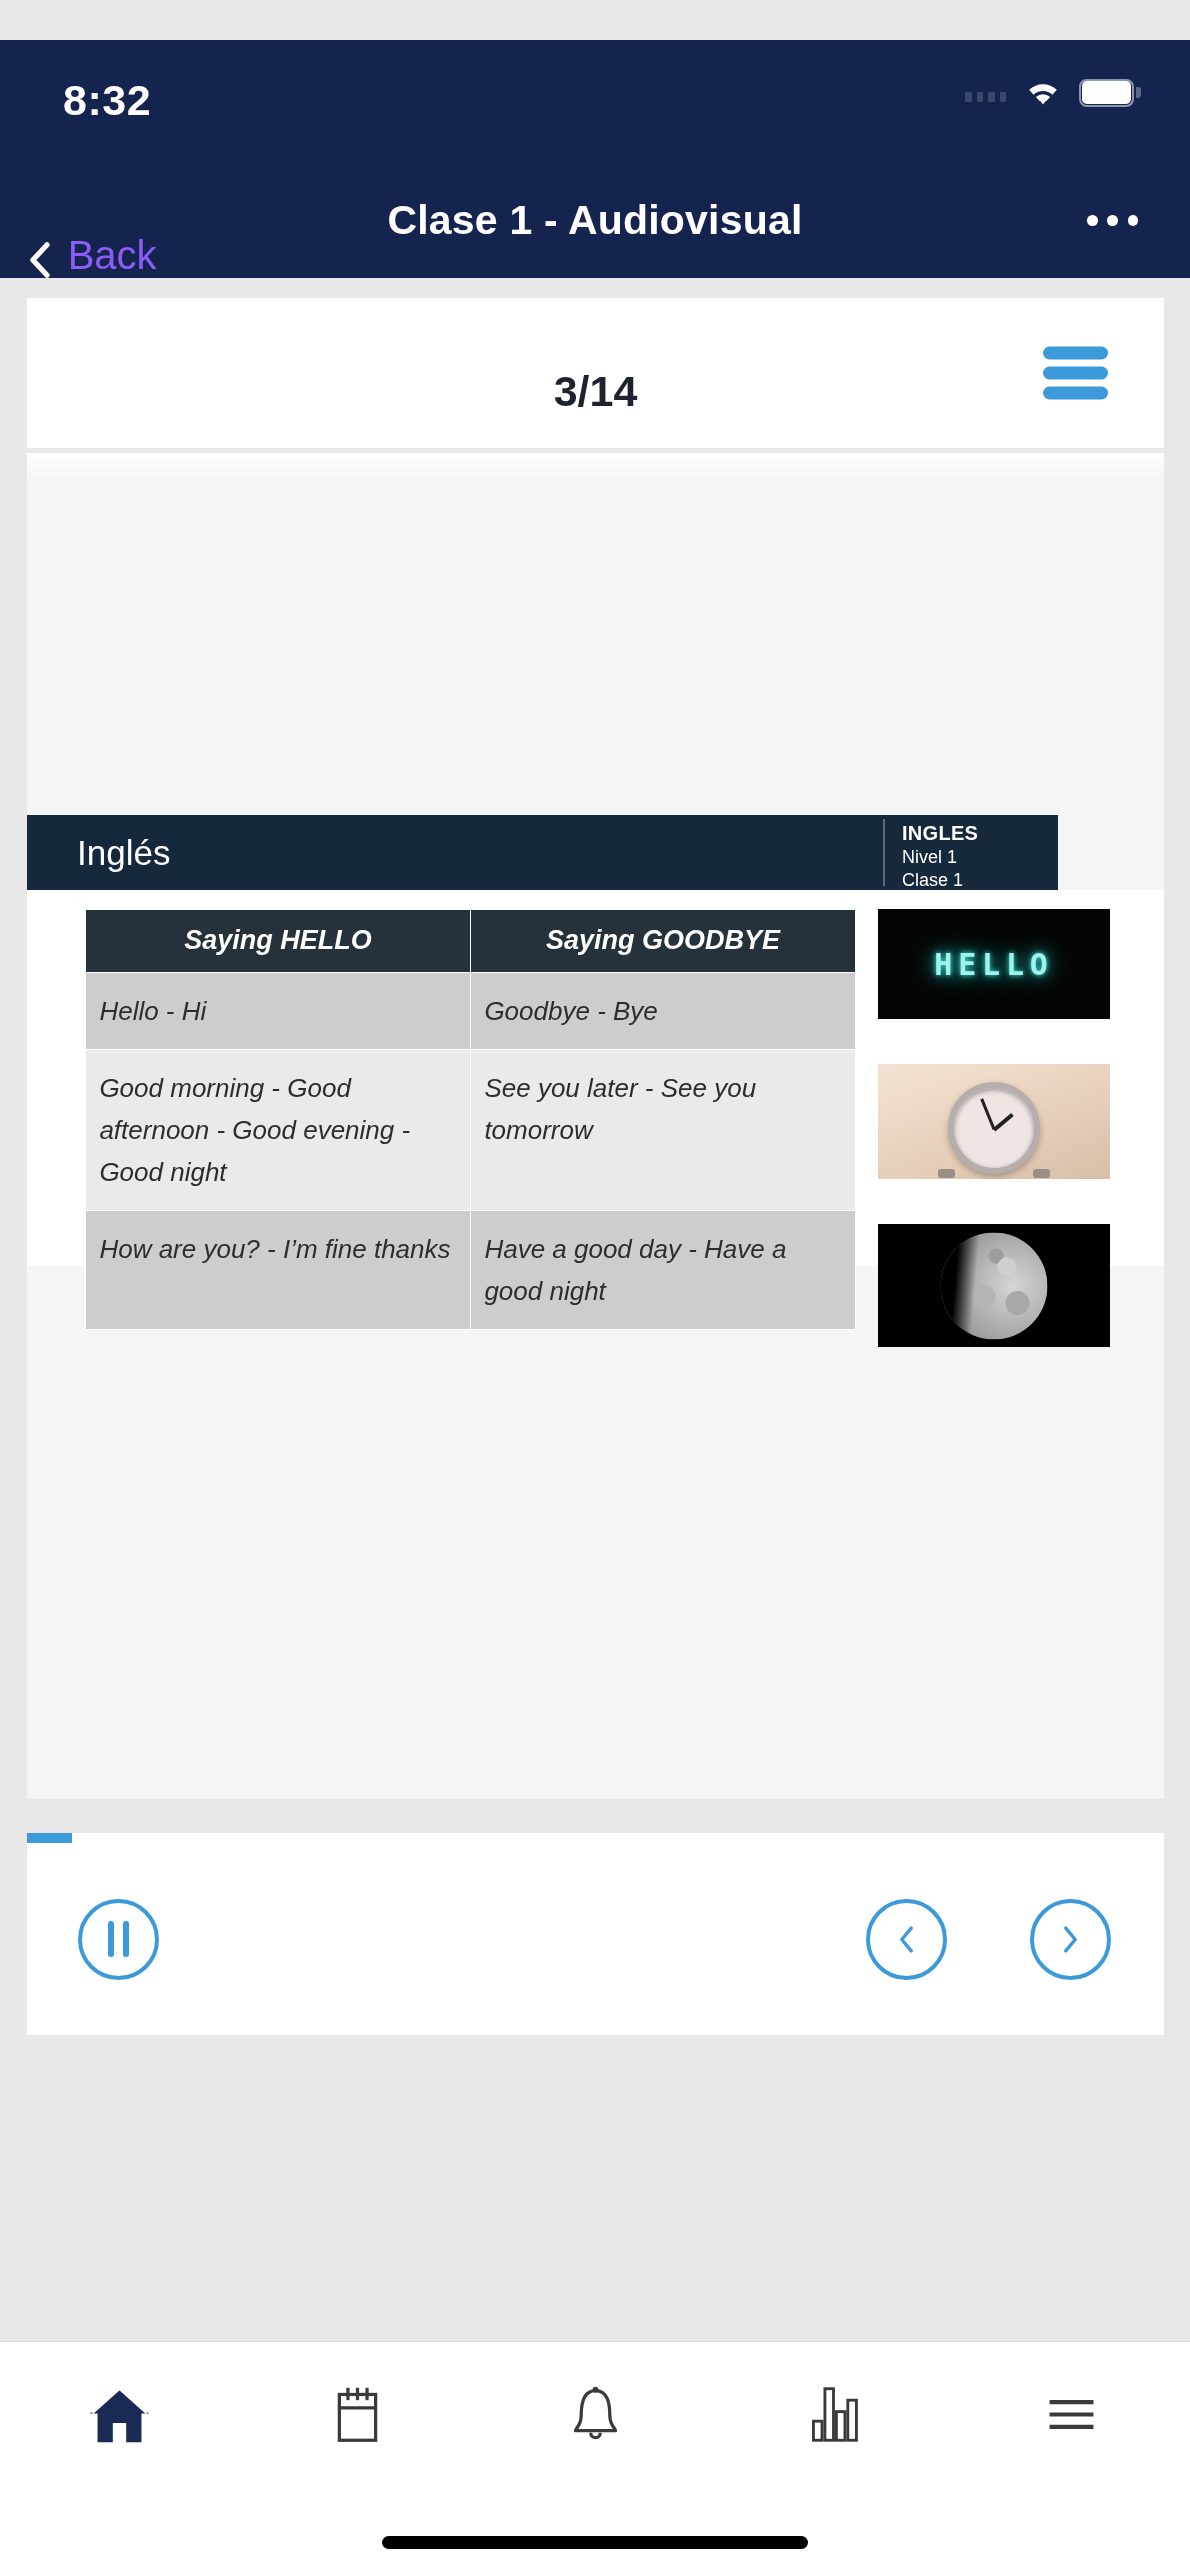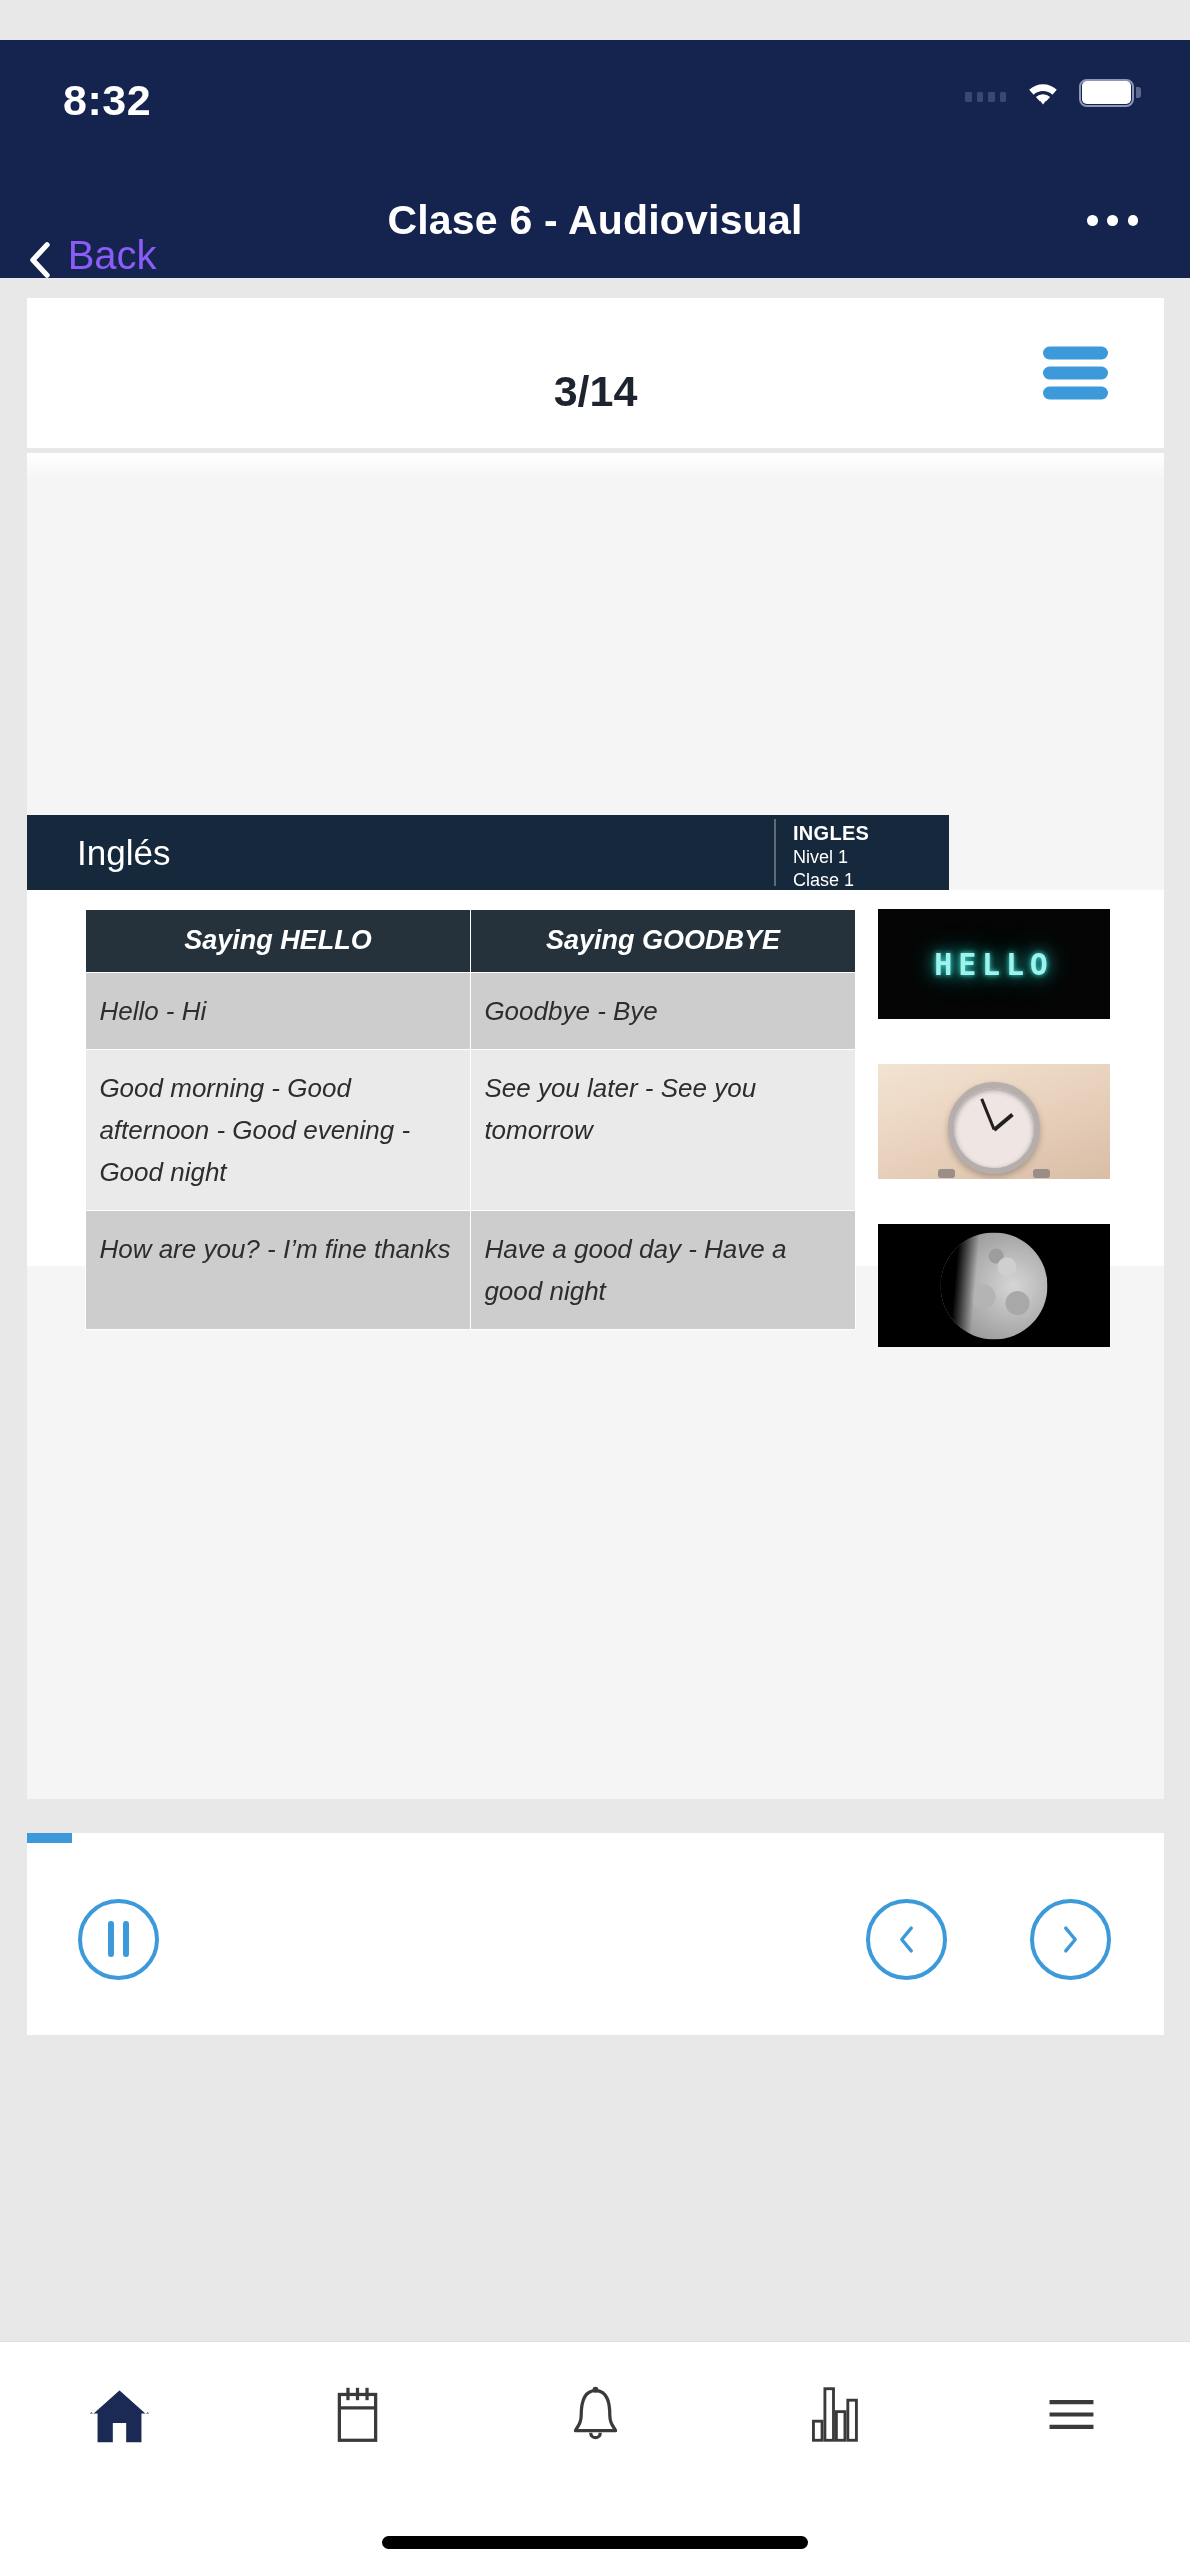--- a/index.html
+++ b/index.html
@@ -81,21 +81,21 @@
     position: absolute; left: 27px; top: 453px; width: 1137px; height: 1346px;
     background: #f5f5f5; overflow: hidden;
   }
   .slide-band {
     position: absolute; left: 0; top: 0; width: 1137px; height: 27px;
     background: linear-gradient(#ffffff, #f5f5f5);
   }
 
   
   .slide-header {
-    position: absolute; left: 0; top: 362px; width: 922px; height: 75px;
+    position: absolute; left: 0; top: 362px; width: 1031px; height: 75px;
     background: #16283c; display: flex; align-items: stretch;
   }
   .slide-header .left {
     flex: 1; display: flex; align-items: center; padding-left: 50px;
   }
   .slide-header .left span { color: #ffffff; font-size: 35px; font-weight: 400; }
   .slide-header .rule { width: 1.9px; background: #5d6a78; margin: 3.8px 0; }
   .slide-header .right {
     width: 173px; padding: 7.7px 0 0 17px; color: #ffffff;
     display: flex; flex-direction: column; justify-content: center; gap: 1.9px;
@@ -230,21 +230,21 @@
 
   <div class="navbar">
     <div class="nav-back">
       <span class="chev">
         <svg width="21" height="36" viewBox="0 0 22 38">
           <polyline points="19,3 4,19 19,35" fill="none" stroke="#ffffff" stroke-width="5.5" stroke-linecap="round" stroke-linejoin="round"></polyline>
         </svg>
       </span>
       <span class="lbl">Back</span>
     </div>
-    <div class="nav-title">Clase 6 - Audiovisual</div>
+    <div class="nav-title">Clase 1 - Audiovisual</div>
     <div class="nav-more">
       <i></i>
         <i></i>
         <i></i>
     </div>
   </div>
 
   <div class="pagecard">
     <div class="page-count">3/14</div>
     <div class="hamburger-blue">

